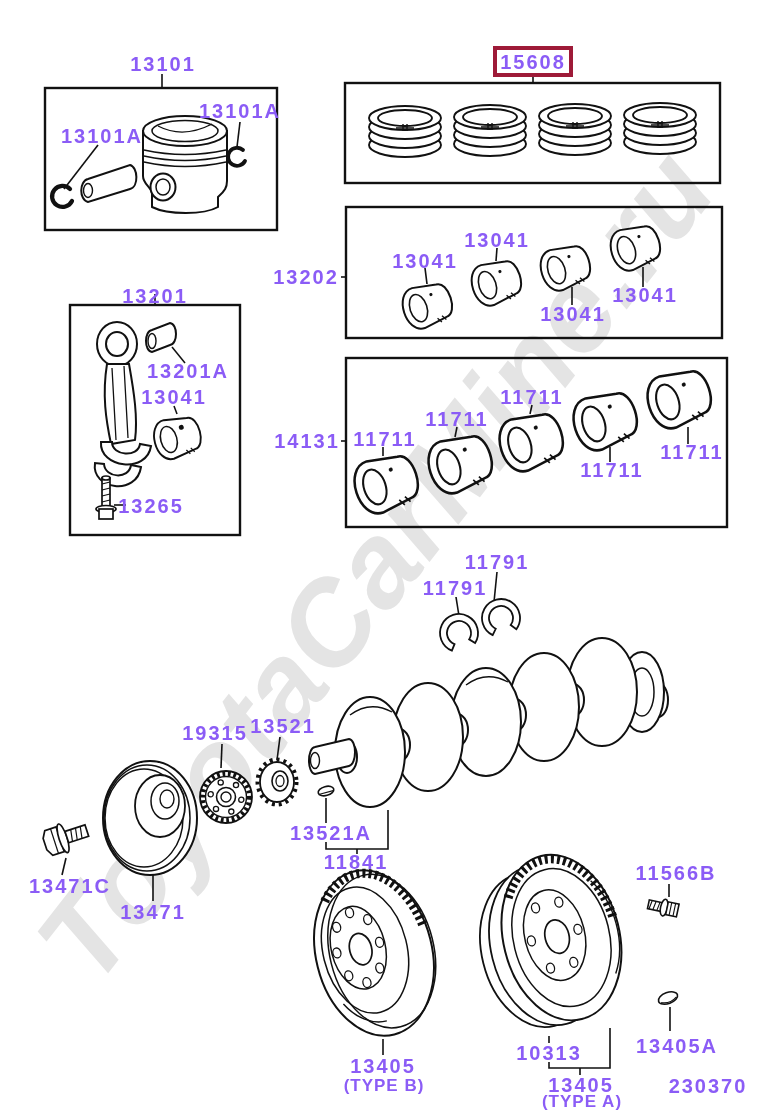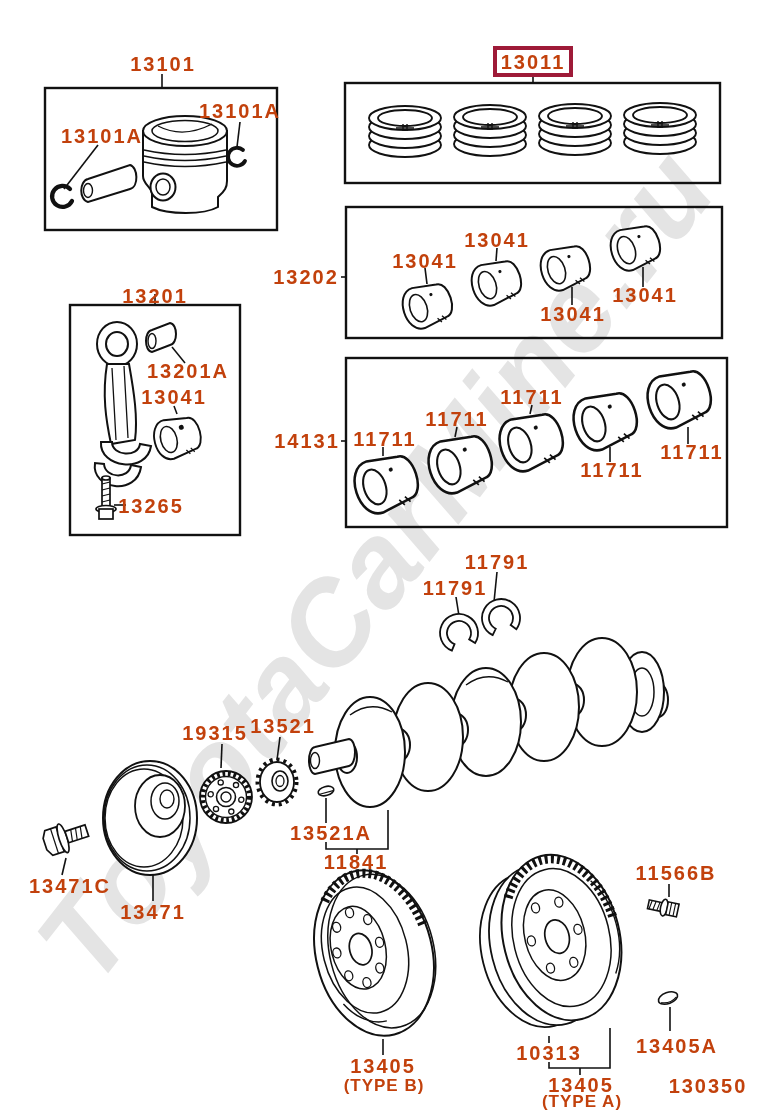--- a/index.html
+++ b/index.html
@@ -3,21 +3,21 @@
 <meta charset="utf-8">
 <style>
   html,body{margin:0;padding:0;background:#fff;}
   #stage{position:relative;width:760px;height:1112px;background:#fff;overflow:hidden;
          font-family:"Liberation Sans",sans-serif;}
   #wm{position:absolute;left:375px;top:565px;transform:translate(-50%,-50%) rotate(-52deg);
       font:italic 700 118px "Liberation Sans",sans-serif;color:#e4e4e4;white-space:nowrap;
       z-index:0;letter-spacing:1px;user-select:none;}
   svg#art{position:absolute;left:0;top:0;z-index:1;}
   .lbl{position:absolute;transform:translate(-50%,-50%);z-index:2;
-       font:700 20px "Liberation Sans",sans-serif;letter-spacing:2px;color:#c2410c;
+       font:700 20px "Liberation Sans",sans-serif;letter-spacing:2px;color:#8b5cf6;
        white-space:nowrap;}
   .lbl.sub{font-size:17px;letter-spacing:1px;}
   #hl-box{position:absolute;left:493px;top:46px;width:80px;height:31px;z-index:2;
           border:4px solid #9e1a38;box-sizing:border-box;}
 </style>
 </head>
 <body>
 
 <div id="stage">
 
@@ -276,21 +276,21 @@
       <ellipse rx="10" ry="5.5"></ellipse>
       <path d="M-8,2 Q0,6.5 8,2" fill="none" stroke-width="1.1"></path>
     </g>
   </svg>
 
   <div id="hl-box" style="border-color: rgb(158, 26, 56);"></div>
 
   <div class="lbl" style="left:163px;top:64px">13101</div>
   <div class="lbl" style="left:102px;top:136px">13101A</div>
   <div class="lbl" style="left:240px;top:111px">13101A</div>
-  <div class="lbl" style="left:533px;top:62px">13011</div>
+  <div class="lbl" style="left:533px;top:62px">15608</div>
 
   <div class="lbl" style="left:306px;top:277px">13202</div>
   <div class="lbl" style="left:425px;top:261px">13041</div>
   <div class="lbl" style="left:497px;top:240px">13041</div>
   <div class="lbl" style="left:573px;top:314px">13041</div>
   <div class="lbl" style="left:645px;top:295px">13041</div>
 
   <div class="lbl" style="left:307px;top:441px">14131</div>
   <div class="lbl" style="left:385px;top:439px">11711</div>
   <div class="lbl" style="left:457px;top:419px">11711</div>
@@ -317,15 +317,15 @@
   <div class="lbl" style="left:383px;top:1066px">13405</div>
   <div class="lbl sub" style="left:384px;top:1086px">(TYPE B)</div>
 
   <div class="lbl" style="left:549px;top:1053px">10313</div>
   <div class="lbl" style="left:581px;top:1085px">13405</div>
   <div class="lbl sub" style="left:582px;top:1102px">(TYPE A)</div>
 
   <div class="lbl" style="left:676px;top:873px">11566B</div>
   <div class="lbl" style="left:677px;top:1046px">13405A</div>
 
-  <div class="lbl" style="left:708px;top:1086px">130350</div>
+  <div class="lbl" style="left:708px;top:1086px">230370</div>
 
 </div>
 
 </body></html>

